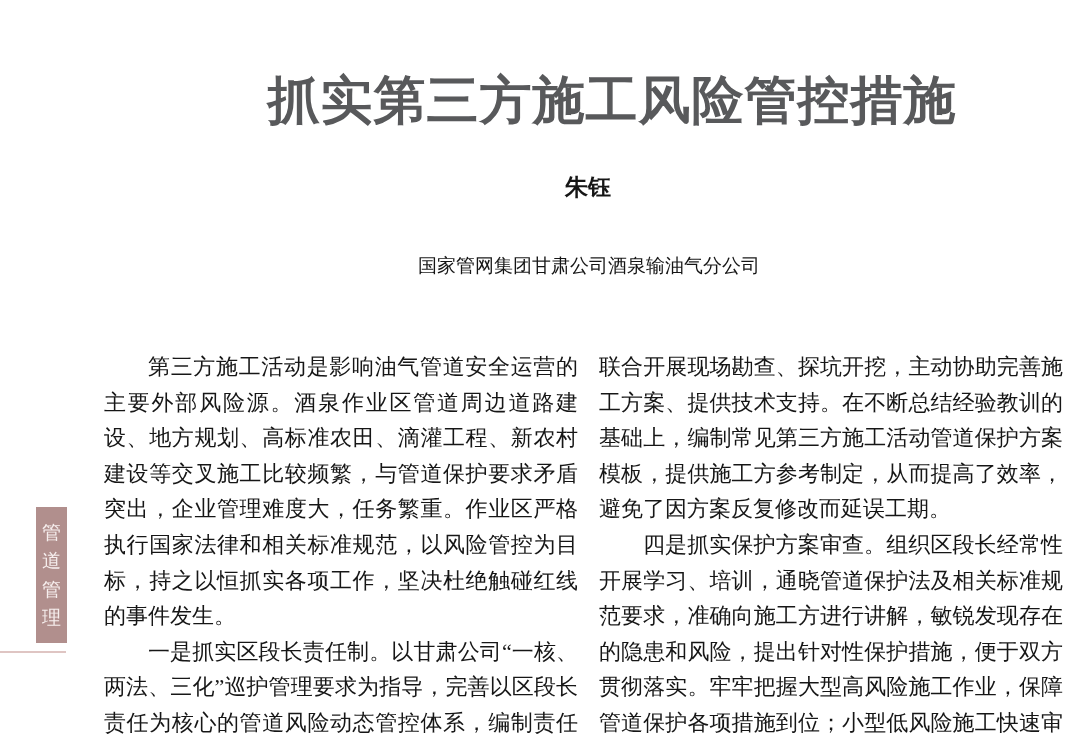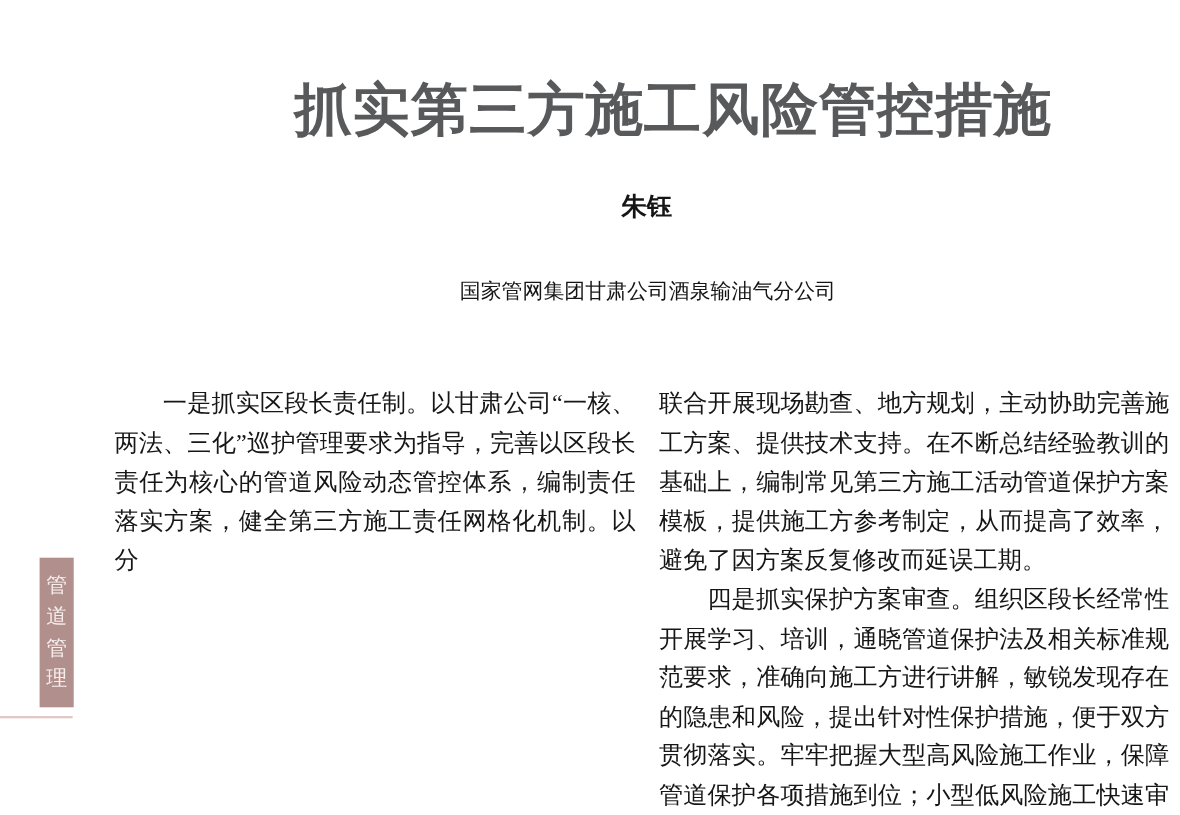--- a/index.html
+++ b/index.html
@@ -115,21 +115,22 @@
   </div>
   <div class="side-line"></div>
 
   <h1 class="title">抓实第三方施工风险管控措施</h1>
 
   <div class="author">朱钰</div>
 
   <div class="affiliation">国家管网集团甘肃公司酒泉输油气分公司</div>
 
   <div class="col col-left">
+    <p class="indent">第三方施工活动是影响油气管道安全运营的主要外部风险源。酒泉作业区管道周边道路建设、地方规划、高标准农田、滴灌工程、新农村建设等交叉施工比较频繁，与管道保护要求矛盾突出，企业管理难度大，任务繁重。作业区严格执行国家法律和相关标准规范，以风险管控为目标，持之以恒抓实各项工作，坚决杜绝触碰红线的事件发生。</p>
     <p class="indent">一是抓实区段长责任制。以甘肃公司“一核、两法、三化”巡护管理要求为指导，完善以区段长责任为核心的管道风险动态管控体系，编制责任落实方案，健全第三方施工责任网格化机制。以分</p>
   </div>
 
   <div class="col col-right">
-    <p>联合开展现场勘查、地方规划，主动协助完善施工方案、提供技术支持。在不断总结经验教训的基础上，编制常见第三方施工活动管道保护方案模板，提供施工方参考制定，从而提高了效率，避免了因方案反复修改而延误工期。</p>
+    <p>联合开展现场勘查、探坑开挖，主动协助完善施工方案、提供技术支持。在不断总结经验教训的基础上，编制常见第三方施工活动管道保护方案模板，提供施工方参考制定，从而提高了效率，避免了因方案反复修改而延误工期。</p>
     <p class="indent">四是抓实保护方案审查。组织区段长经常性开展学习、培训，通晓管道保护法及相关标准规范要求，准确向施工方进行讲解，敏锐发现存在的隐患和风险，提出针对性保护措施，便于双方贯彻落实。牢牢把握大型高风险施工作业，保障管道保护各项措施到位；小型低风险施工快速审批，快速通</p>
   </div>
 
 </div>
 
 </body></html>

